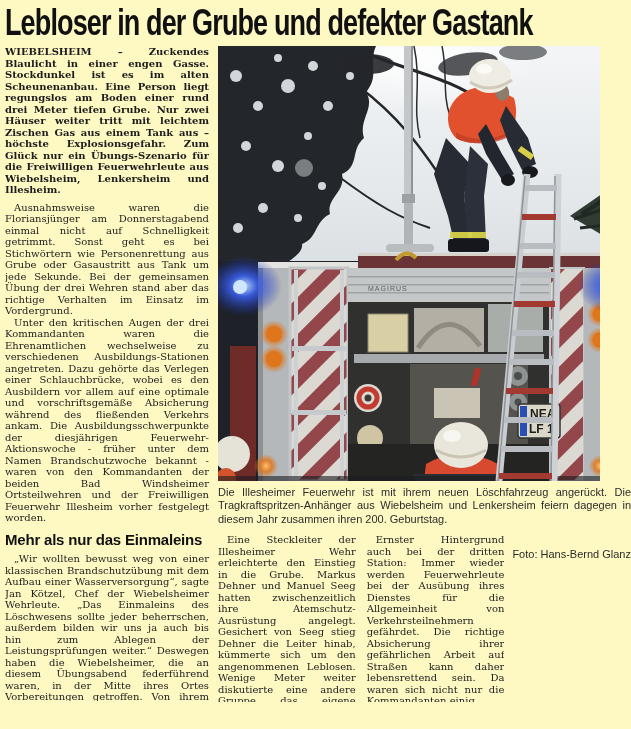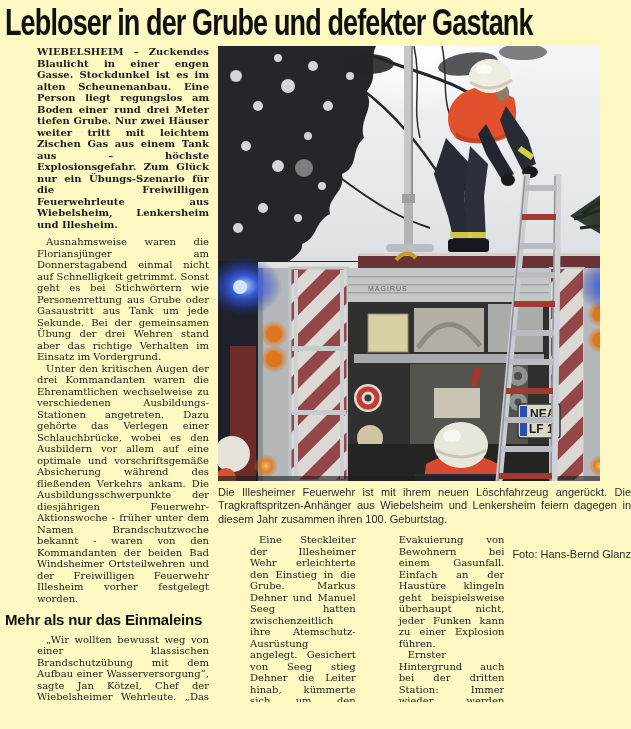--- a/index.html
+++ b/index.html
@@ -19,21 +19,21 @@
   .subheadline {
     font:16px/1.15 "Liberation Sans", sans-serif;
     letter-spacing:-0.2px; color:#222; margin:5px 0 9px 0;
     white-space:nowrap;
   }
   .content { display:flex; gap:9px; }
   .col-left { width:204px; flex:none; height:655px; overflow:hidden; }
   .right-area { width:413px; flex:none; }
   .bodytext p {
     font:10px/11.5px "DejaVu Serif", serif;
-    text-align:justify; hyphens:auto; -webkit-hyphens:auto; color:#1c1c1c;margin-left:32px;
+    text-align:justify; hyphens:auto; -webkit-hyphens:auto; color:#1c1c1c;
   }
   .bodytext p.lead { font-weight:bold; margin-bottom:6px; }
   .bodytext p.ind { text-indent:9px; }
   .crosshead {
     font:bold 15px/1.1 "Liberation Sans", sans-serif;
     color:#111; margin:8px 0 5px 0; letter-spacing:-0.2px;
   }
   .photo-frame { width:382px; height:435px; overflow:hidden; }
   .caption {
     font:11px/13.4px "Liberation Sans", sans-serif;
@@ -273,30 +273,29 @@
             <line x1="291" y1="316" x2="336" y2="316" stroke="#b9bdc1" stroke-width="6"></line>
             <line x1="288" y1="345" x2="335" y2="345" stroke="#a33a31" stroke-width="6"></line>
             <line x1="286" y1="374" x2="335" y2="374" stroke="#b9bdc1" stroke-width="6"></line>
             <line x1="283" y1="403" x2="334" y2="403" stroke="#b9bdc1" stroke-width="6"></line>
             <line x1="281" y1="430" x2="334" y2="430" stroke="#a33a31" stroke-width="6"></line>
           </g>
         </svg>
       </div>
 
       <p class="caption">
-        <span>Die Illesheimer Feuerwehr ist mit ihrem neuen Löschfahrzeug angerückt. Die Tragkraftspritzen-Anhänger aus Wiebelsheim und Lenkersheim feiern dagegen in diesem Jahr zusammen ihren 100. Geburtstag.</span>
+        <span>Die Illesheimer Feuerwehr ist mit ihrem neuen Löschfahrzeug angerückt. Die Tragkraftspritzen-Anhänger aus Wiebelsheim und Lenkersheim feiern dagegen in diesem Jahr zusammen ihren 200. Geburtstag.</span>
         <span class="credit">Foto: Hans-Bernd Glanz</span>
       </p>
 
       <div class="cols2 bodytext">
         <div class="colm">
           <p class="ind">Eine Steckleiter der Illesheimer Wehr erleichterte den Einstieg in die Grube. Markus Dehner und Manuel Seeg hatten zwischenzeitlich ihre Atemschutz-Ausrüstung angelegt. Gesichert von Seeg stieg Dehner die Leiter hinab, kümmerte sich um den angenommenen Leblosen. Wenige Meter weiter diskutierte eine andere Gruppe das eigene Verhalten und die</p>
         </div>
         <div class="colr">
-          <p>Evakuierung von Bewohnern bei einem Gasunfall. Einfach an der Haustüre klingeln geht beispielsweise überhaupt nicht, jeder Funken kann zu einer Explosion führen.</p>
           <p class="ind">
             <span>Ernster Hintergrund auch bei der dritten Station: Immer wieder werden Feuerwehrleute bei der Ausübung ihres Dienstes für die Allgemeinheit von Verkehrsteilnehmern gefährdet. Die richtige Absicherung ihrer gefährlichen Arbeit auf Straßen kann daher lebensrettend sein. Da waren sich nicht nur die Kommandanten einig.</span>
             <span class="author">HANS-BERND GLANZ</span>
           </p>
         </div>
       </div>
 
     </div>
   </div>
 </div>

